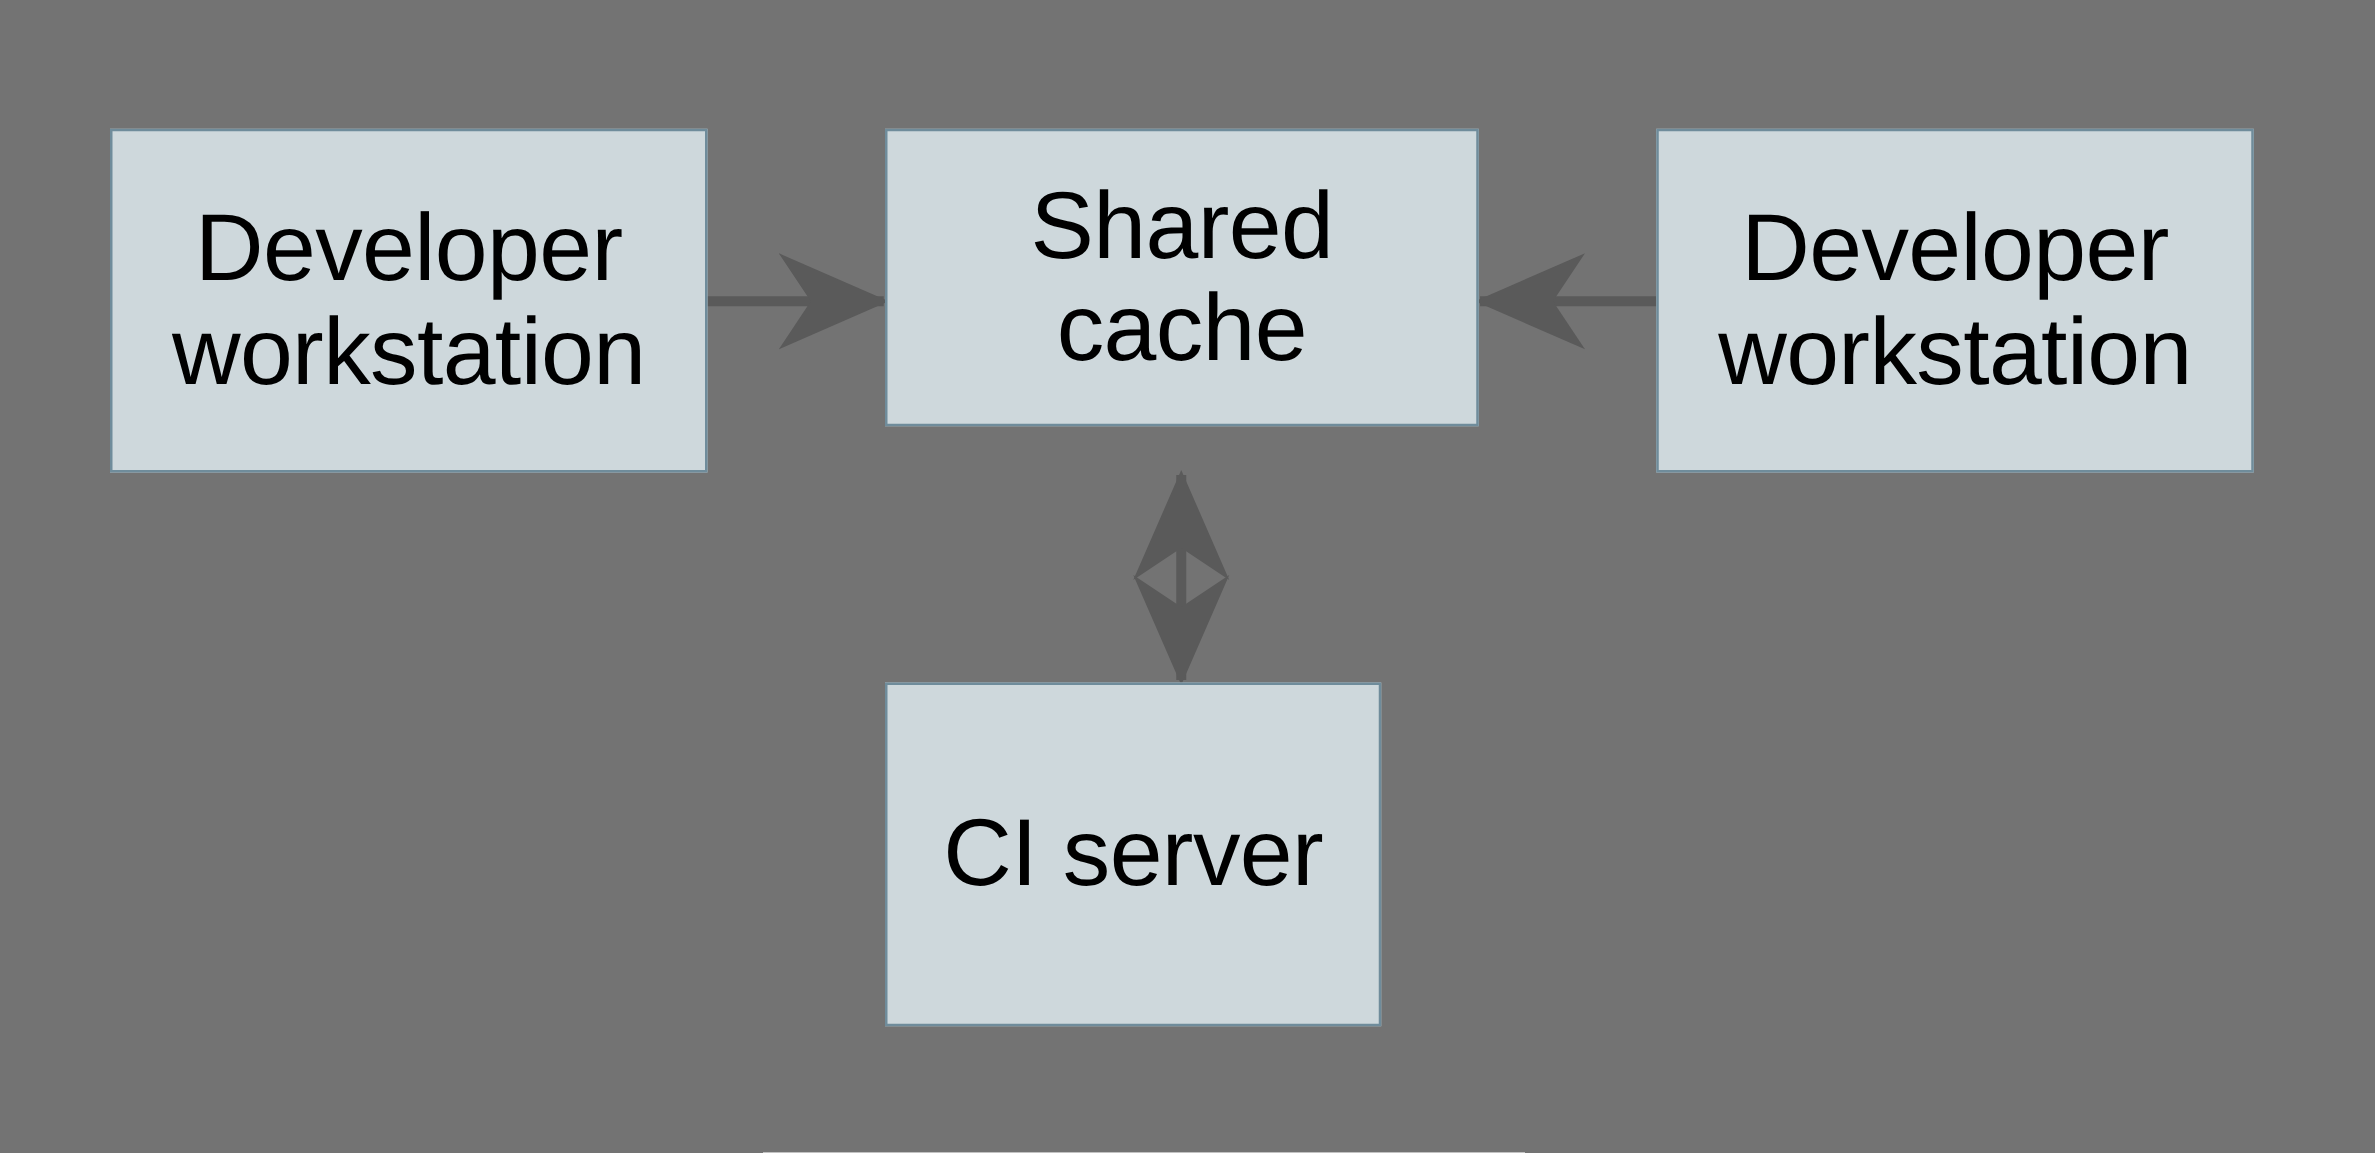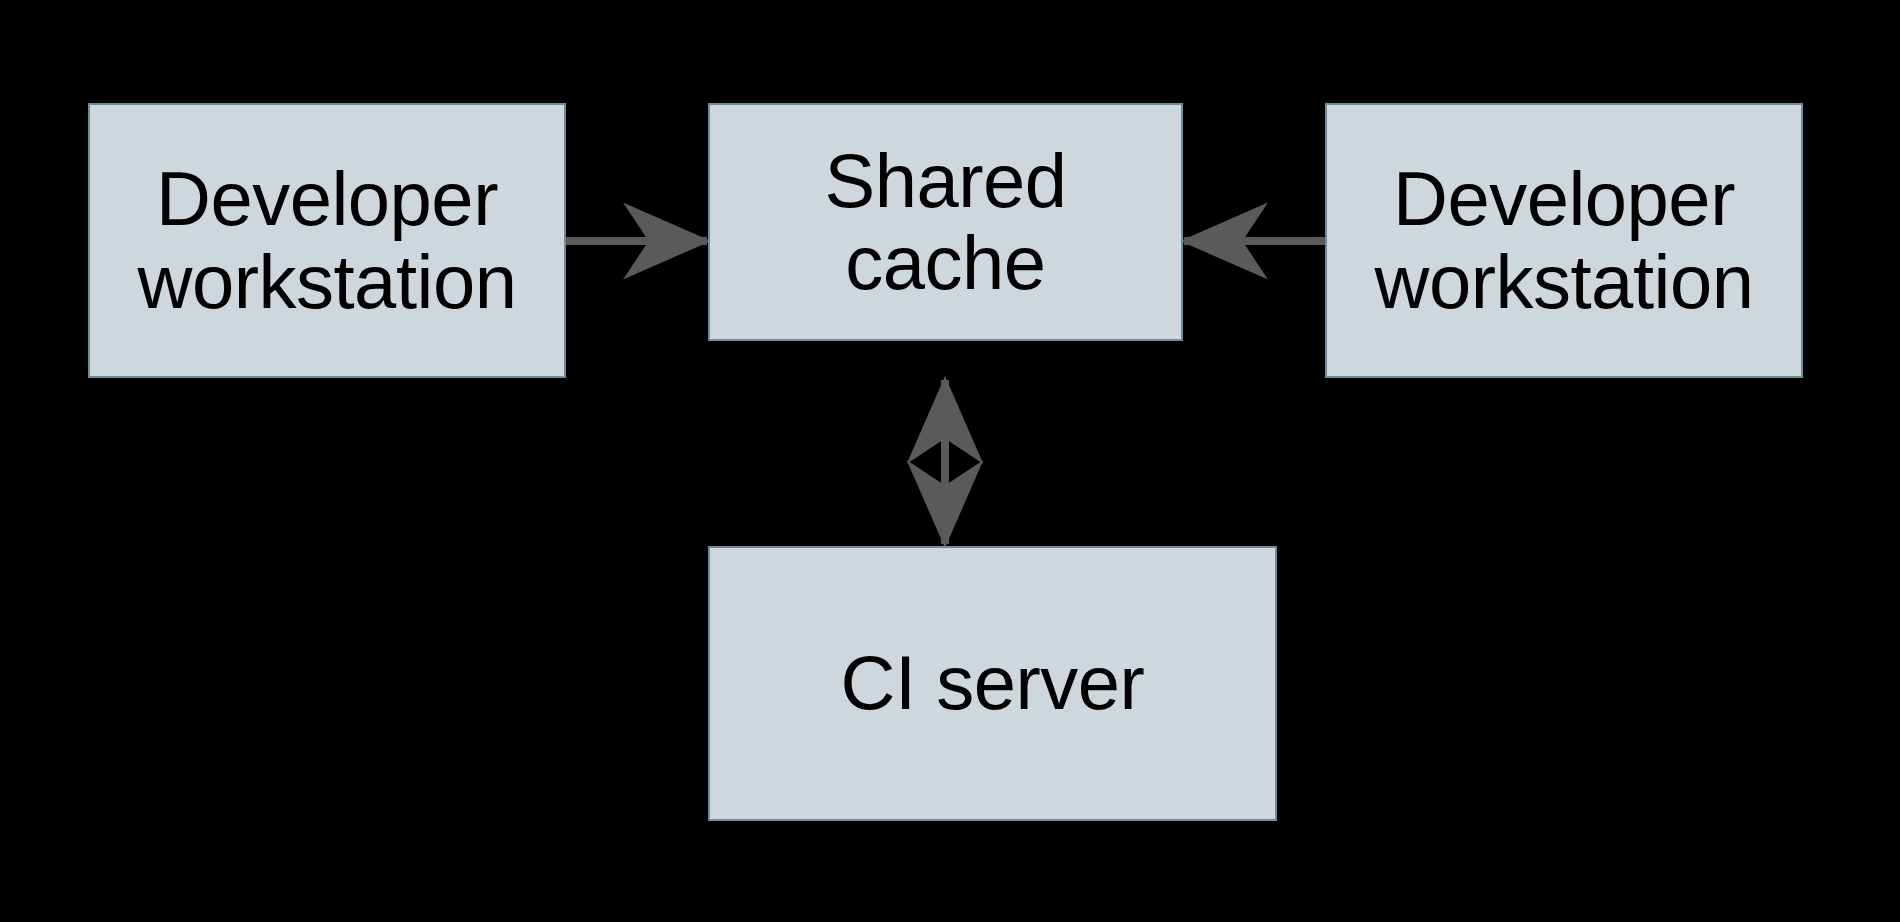--- a/index.html
+++ b/index.html
@@ -8,21 +8,21 @@
     padding: 0;
     background: #ffffff;
   }
   body {
     font-family: "Liberation Sans", sans-serif;
   }
   #canvas {
     position: relative;
     width: 1900px;
     height: 922px;
-    background: #000000;
+    background: #737373;
     overflow: hidden;
   }
   #edges {
     position: absolute;
     left: 0;
     top: 0;
     width: 1900px;
     height: 922px;
     pointer-events: none;
   }
@@ -42,21 +42,21 @@
     line-height: 1.08;
     font-weight: 400;
     color: #000000;
     letter-spacing: -0.5px;
     white-space: pre-line;
     padding: 0 8px;
   }
   #node-dev-left  { left: 88px;  top: 103px; width: 478px; height: 275px; }
   #node-cache     { left: 708px; top: 103px; width: 475px; height: 238px; }
   #node-dev-right { left: 1325px;top: 103px; width: 478px; height: 275px; }
-  #node-ci        { left: 708px; top: 546px; width: 569px; height: 275px; }
+  #node-ci        { left: 708px; top: 546px; width: 397px; height: 275px; }
   #node-ci .node-label { font-size: 76px; }
 </style>
 </head>
 <body>
 
 <div id="canvas">
 
   <svg id="edges" viewBox="0 0 1900 922" width="1900" height="922" xmlns="http://www.w3.org/2000/svg">
     <defs>
       <marker id="arrow-end" markerWidth="12" markerHeight="12" refX="10.5" refY="5" orient="auto" markerUnits="strokeWidth">

